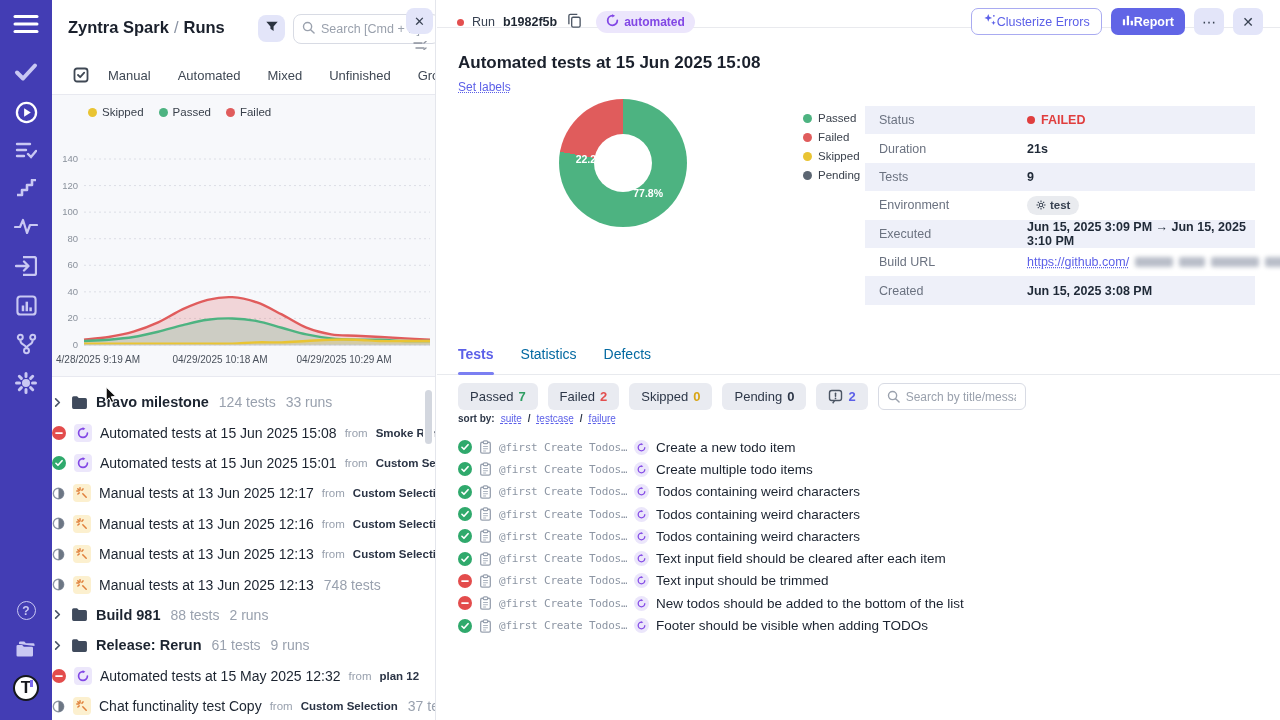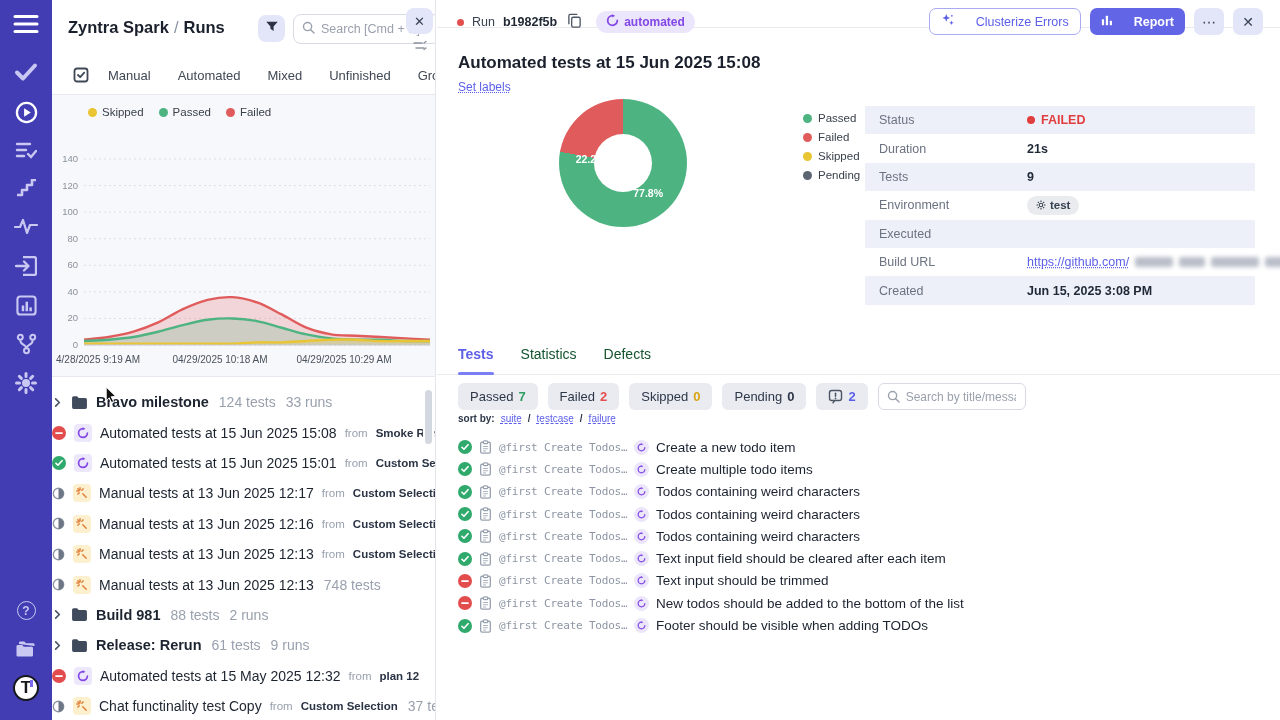--- a/index.html
+++ b/index.html
@@ -58,21 +58,21 @@
   .main { position:absolute; left:437px; top:0; right:0; height:720px; background:#fff; }
   .topbar { position:absolute; top:0; left:0; right:0; height:28px; border-bottom:1px solid #e9eaee; }
   .tb-left { position:absolute; left:20px; top:0; height:44px; display:flex; align-items:center; gap:8px; }
   .red-dot { width:7px; height:7px; border-radius:50%; background:#e34f4f; display:inline-block; }
   .run-label { font-size:12.5px; color:#374151; }
   .run-id { font-size:12.5px; font-weight:700; color:#1f2733; }
   .copy-btn { background:none; border:none; cursor:pointer; display:flex; padding:2px; }
   .auto-badge { display:inline-flex; align-items:center; gap:5px; background:#ece6fc; border-radius:12px; height:22px; padding:0 10px;
     font-size:12px; font-weight:700; color:#8247e5; margin-left:4px; }
   .tb-right { position:absolute; right:17px; top:8px; display:flex; gap:9px; align-items:center; }
-  .btn { height:27px; border-radius:7px; font-size:12.5px; display:inline-flex; align-items:center; gap:21px; padding:0 11px;
+  .btn { height:27px; border-radius:7px; font-size:12.5px; display:inline-flex; align-items:center; gap:0; padding:0 11px;
     cursor:pointer; border:none; font-family:"Liberation Sans",sans-serif; }
   .btn-outline { background:#fff; border:1px solid #a9abf1; color:#5c60e8; font-weight:400; }
   .btn-primary { background:#6165e6; color:#fff; font-weight:600; }
   .btn-ghost { background:#e3e5f9; color:#374151; width:30px; justify-content:center; padding:0; font-size:14px; }
 
   .detail-title { position:absolute; left:21px; top:53px; font-size:17px; font-weight:700; color:#1a202c; }
   .set-labels { position:absolute; left:21px; top:80px; font-size:12px; color:#5c60e8; text-decoration:underline dotted; cursor:pointer; }
 
   .donut { position:absolute; left:122px; top:99px; width:128px; height:128px; border-radius:50%; }
   .donut::after { content:""; position:absolute; left:27%; top:27%; width:46%; height:46%; background:#fff; border-radius:50%; }
@@ -84,21 +84,21 @@
   .d-row { display:flex; align-items:center; height:28.4px; padding:0 0 0 14px; font-size:12.5px; }
   .d-row:nth-child(odd) { background:#eef0f9; }
   .d-label { width:148px; color:#6b7280; flex:none; }
   .d-val { color:#1f2937; font-weight:600; display:flex; align-items:center; gap:6px; }
   .d-status { color:#e03e3e; font-weight:700; }
   .d-dot { width:8px; height:8px; border-radius:50%; background:#e03e3e; }
   .d-link { color:#5c60e8; font-weight:400; text-decoration:underline dotted; cursor:pointer; }
   .blur-seg { height:10px; background:#b9bec9; border-radius:2px; filter:blur(2px); display:inline-block; }
 
   .tabs-row { position:absolute; top:346px; left:0; right:0; height:29px; border-bottom:1px solid #e8eaee; padding-left:21px; display:flex; gap:27px; }
-  .d-tab { font-size:14px; color:#14532d; cursor:pointer; position:relative; padding-bottom:10px; }
+  .d-tab { font-size:14px; color:#0369a1; cursor:pointer; position:relative; padding-bottom:10px; }
   .d-tab.active { color:#5c60e8; font-weight:700; }
   .d-tab.active::after { content:""; position:absolute; left:0; right:0; bottom:-1px; height:3px; background:#7b7ff2; border-radius:3px; }
 
   .chips-row { position:absolute; top:383px; left:21px; display:flex; gap:10px; align-items:center; }
   .chip { height:27px; background:#e9ebf1; border-radius:6px; display:inline-flex; align-items:center; gap:5px; padding:0 12px;
     font-size:13px; color:#2d3748; cursor:pointer; }
   .chip .cnt { font-weight:700; }
   .t-search { width:148px; height:27px; border:1px solid #d8dbe4; border-radius:6px; background:#fff; display:flex; align-items:center; padding:0 8px; gap:6px; overflow:hidden; }
   .t-search input { border:none; outline:none; width:110px; font-size:12px; color:#374151; font-family:"Liberation Sans",sans-serif; }
   .t-search input::placeholder { color:#9aa1ad; }
@@ -622,20 +622,21 @@
                     <path d="M8 .8v2.4M8 12.8v2.4M.8 8h2.4M12.8 8h2.4M2.9 2.9l1.7 1.7M11.4 11.4l1.7 1.7M13.1 2.9l-1.7 1.7M4.6 11.4l-1.7 1.7"></path>
                   </g>
                 </svg>
               </span>
               <span>test</span>
             </span>
           </span>
         </div>
         <div class="d-row">
           <span class="d-label">Executed</span>
+          <span class="d-val">Jun 15, 2025 3:09 PM → Jun 15, 2025 3:10 PM</span>
         </div>
         <div class="d-row">
           <span class="d-label">Build URL</span>
           <span class="d-val">
             <a class="d-link">https://github.com/</a>
             <span class="blur-seg" style="width: 38px;"></span>
             <span class="blur-seg" style="width: 26px;"></span>
             <span class="blur-seg" style="width: 48px;"></span>
             <span class="blur-seg" style="width: 34px;"></span>
           </span>

